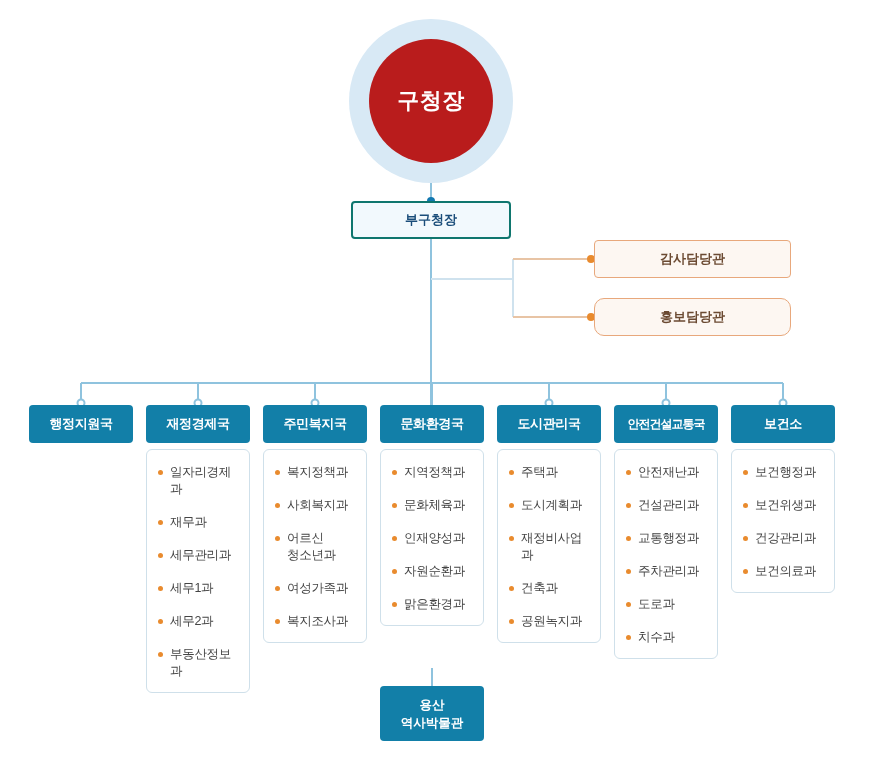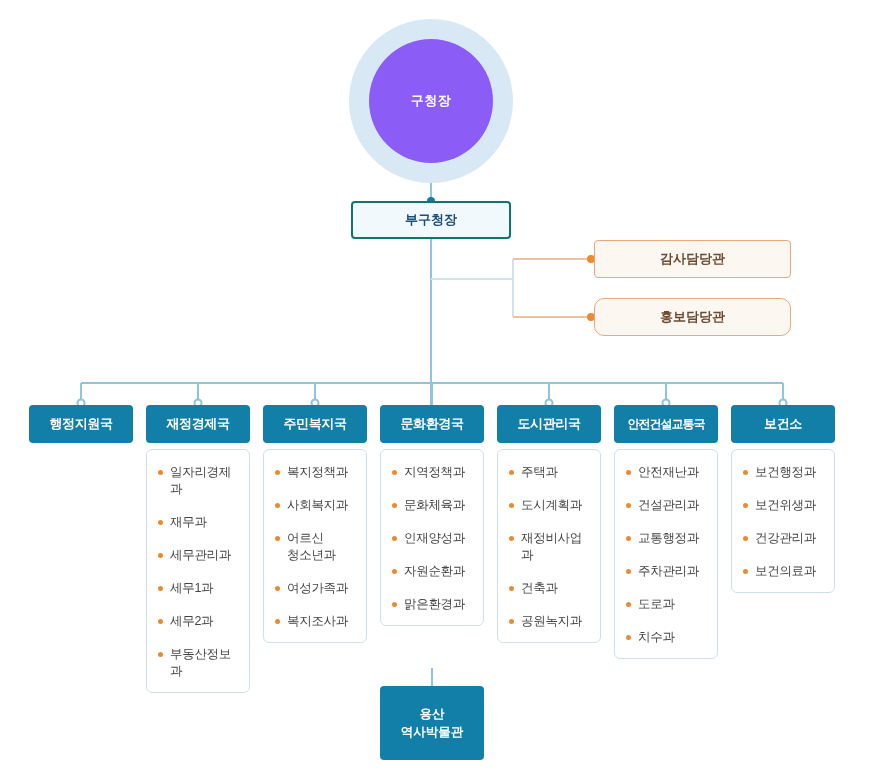--- a/index.html
+++ b/index.html
@@ -40,26 +40,26 @@
     border-radius: 50%;
     background: #d8e9f5;
     display: flex;
     align-items: center;
     justify-content: center;
   }
   .head-node .inner {
     width: 124px;
     height: 124px;
     border-radius: 50%;
-    background: #8b5cf6;
+    background: #b91c1c;
     display: flex;
     align-items: center;
     justify-content: center;
     color: #ffffff;
-    font-size: 13px;
+    font-size: 22px;
     font-weight: bold;
     letter-spacing: 0.5px;
   }
 
   
   .deputy-node {
     position: absolute;
     left: 351px;
     top: 201px;
     width: 160px;
@@ -154,21 +154,21 @@
   .dept.c6 { left: 731px; }
 
   .dept.c5 .dept-head { font-size: 12px; letter-spacing: -1px; }
 
   
   .museum-node {
     position: absolute;
     left: 380px;
     top: 686px;
     width: 104px;
-    height: 74px;
+    height: 55px;
     border-radius: 4px;
     background: #127fa8;
     color: #ffffff;
     font-size: 12.5px;
     font-weight: bold;
     display: flex;
     flex-direction: column;
     align-items: center;
     justify-content: center;
     line-height: 18px;

